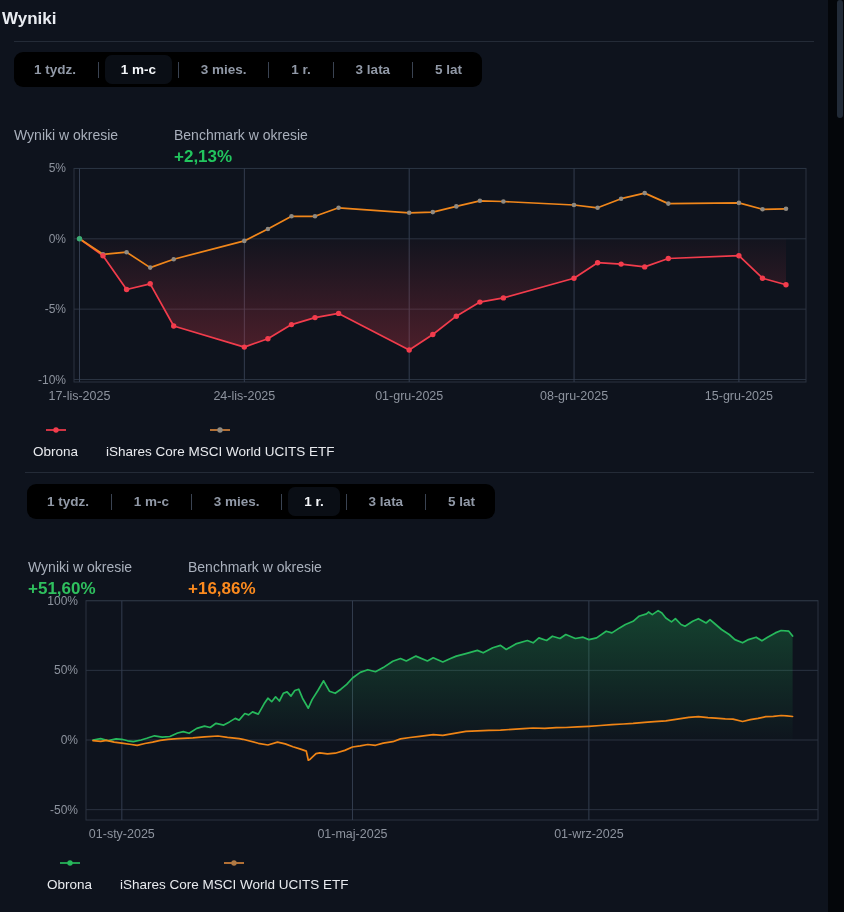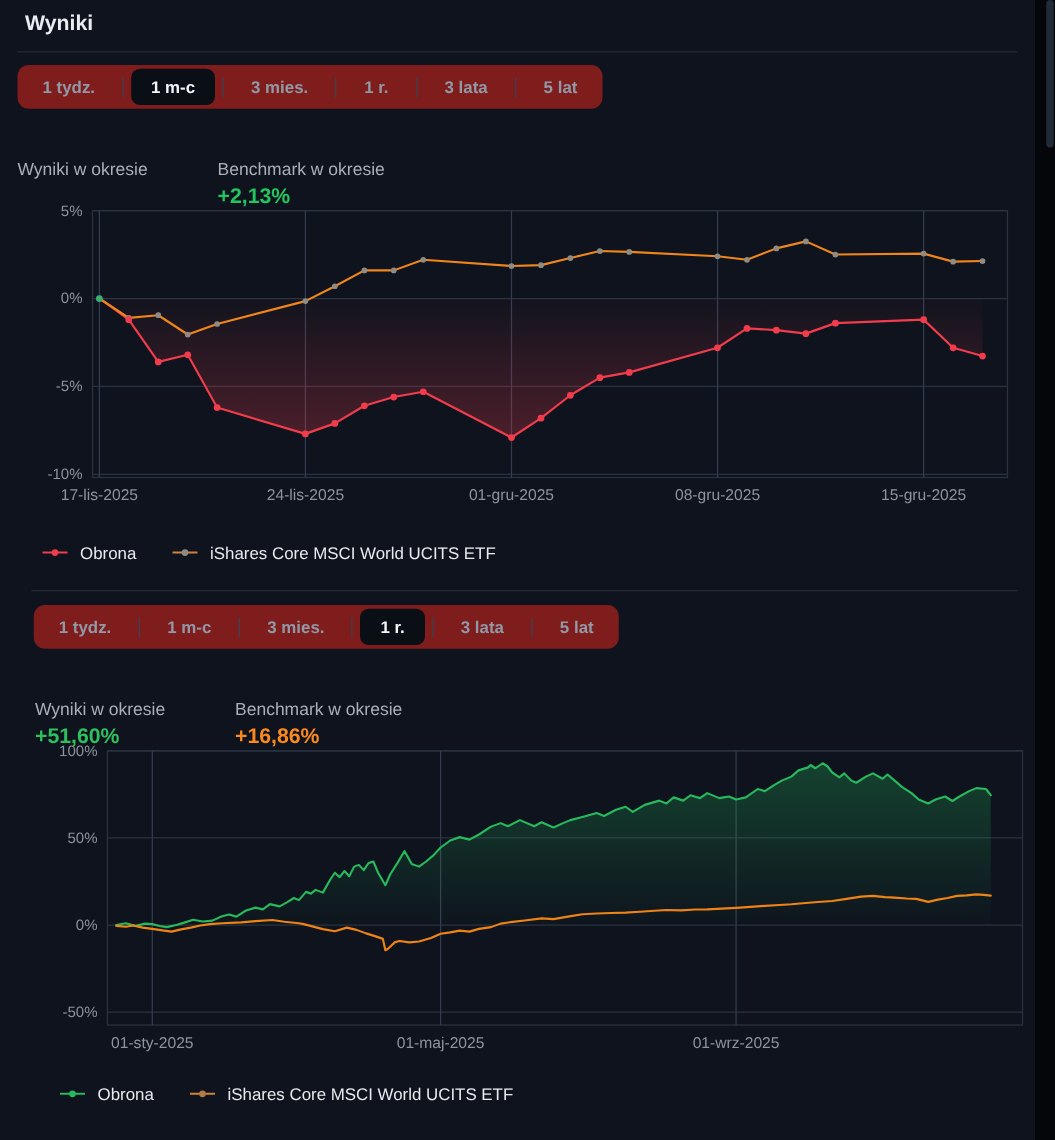--- a/index.html
+++ b/index.html
@@ -1,25 +1,25 @@
 <!DOCTYPE html>
 <html><head>
 <meta charset="utf-8">
 <style>
   html,body{margin:0;padding:0;background:#0e131d;}
   *{box-sizing:border-box;}
   .page{position:relative;width:844px;height:912px;background:#0e131d;overflow:hidden;
         font-family:"Liberation Sans",sans-serif;}
-  .title{position:absolute;left:20px;top:9px;font-size:17px;font-weight:700;color:#e9ecf1;}
+  .title{position:absolute;left:2px;top:9px;font-size:17px;font-weight:700;color:#e9ecf1;}
   .hr{position:absolute;height:1px;background:#242b37;}
   .hr1{left:14px;top:41px;width:800px;}
   .hr2{left:25px;top:472px;width:789px;}
 
   .tabs{position:absolute;display:flex;align-items:center;justify-content:space-between;
-        width:468px;height:35px;padding:3px 4px;background:#7f1d1d;border-radius:9px;}
+        width:468px;height:35px;padding:3px 4px;background:#000000;border-radius:9px;}
   .tabs1{left:14px;top:52px;}
   .tabs2{left:27px;top:484px;}
   .tab{position:relative;padding:0 16px;height:29px;line-height:29px;border-radius:7px;
        font-size:13.5px;font-weight:700;color:#9199a7;white-space:nowrap;cursor:pointer;}
   .tab.active{background:#0a0e15;color:#f4f6f9;}
   .sep{width:1px;height:16px;background:#3a4352;flex:0 0 1px;}
 
   .stats{position:absolute;display:flex;margin-top:31px;}
   .stats1{left:14px;top:95px;}
   .stats2{left:28px;top:527px;}
@@ -27,21 +27,21 @@
   .stat .lbl{font-size:14px;line-height:19px;color:#a9b0bc;white-space:nowrap;}
   .stat .val{font-size:17px;line-height:22px;font-weight:700;margin-top:1px;white-space:nowrap;}
 
   svg.chart{position:absolute;left:0;display:block;}
   #chart-0{top:150px;}
   #chart-1{top:582px;}
 
   .legend{position:absolute;display:flex;gap:28px;align-items:center;height:18px;}
   .legend1{left:33px;top:433px;}
   .legend2{left:47px;top:866px;}
-  .legend-item{display:flex;align-items:center;gap:9px;font-size:13.5px;color:#e8eaee;}
+  .legend-item{display:flex;align-items:center;gap:9px;font-size:13.5px;color:#e8eaee;flex-direction:column;}
 
   .scrollbar{position:absolute;left:828px;top:0;width:16px;height:912px;background:#04060a;}
   .scrollbar .thumb{position:absolute;left:9px;top:0;width:6px;height:118px;border-radius:3px;background:#222b38;}
 </style>
 </head>
 <body>
 
 <div class="page">
   <div class="title">Wyniki</div>
   <div class="hr hr1"></div>

